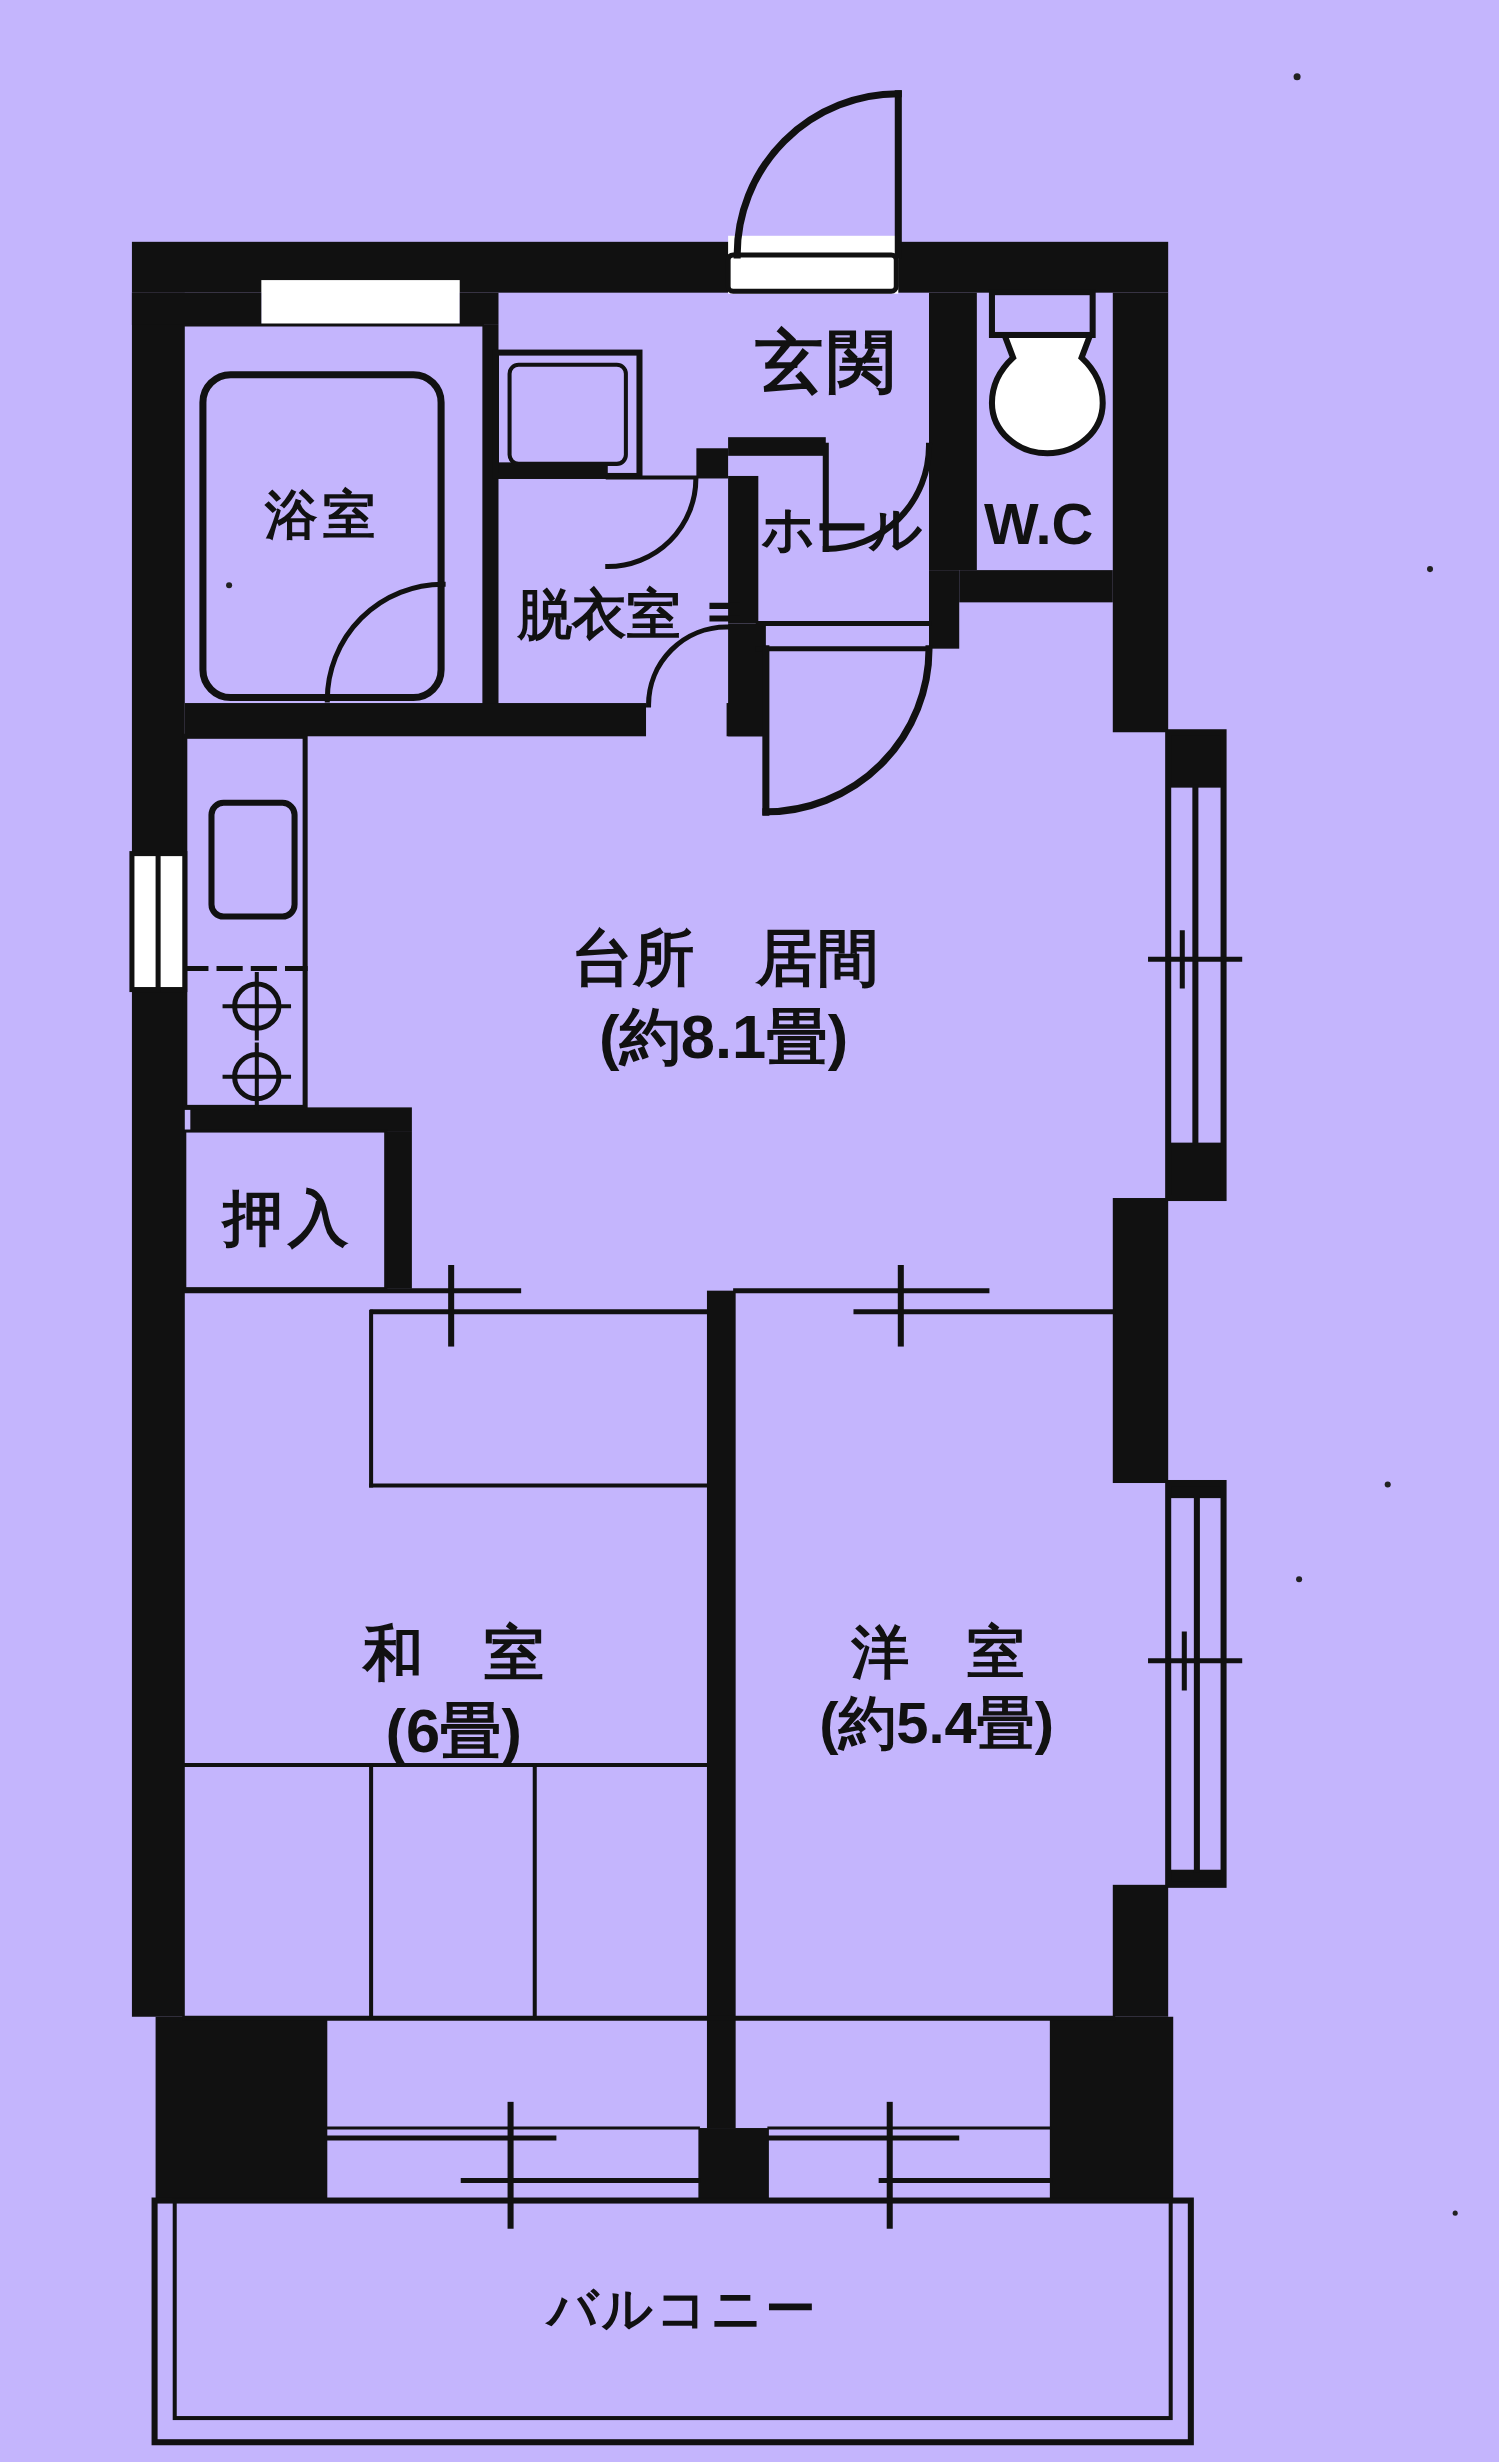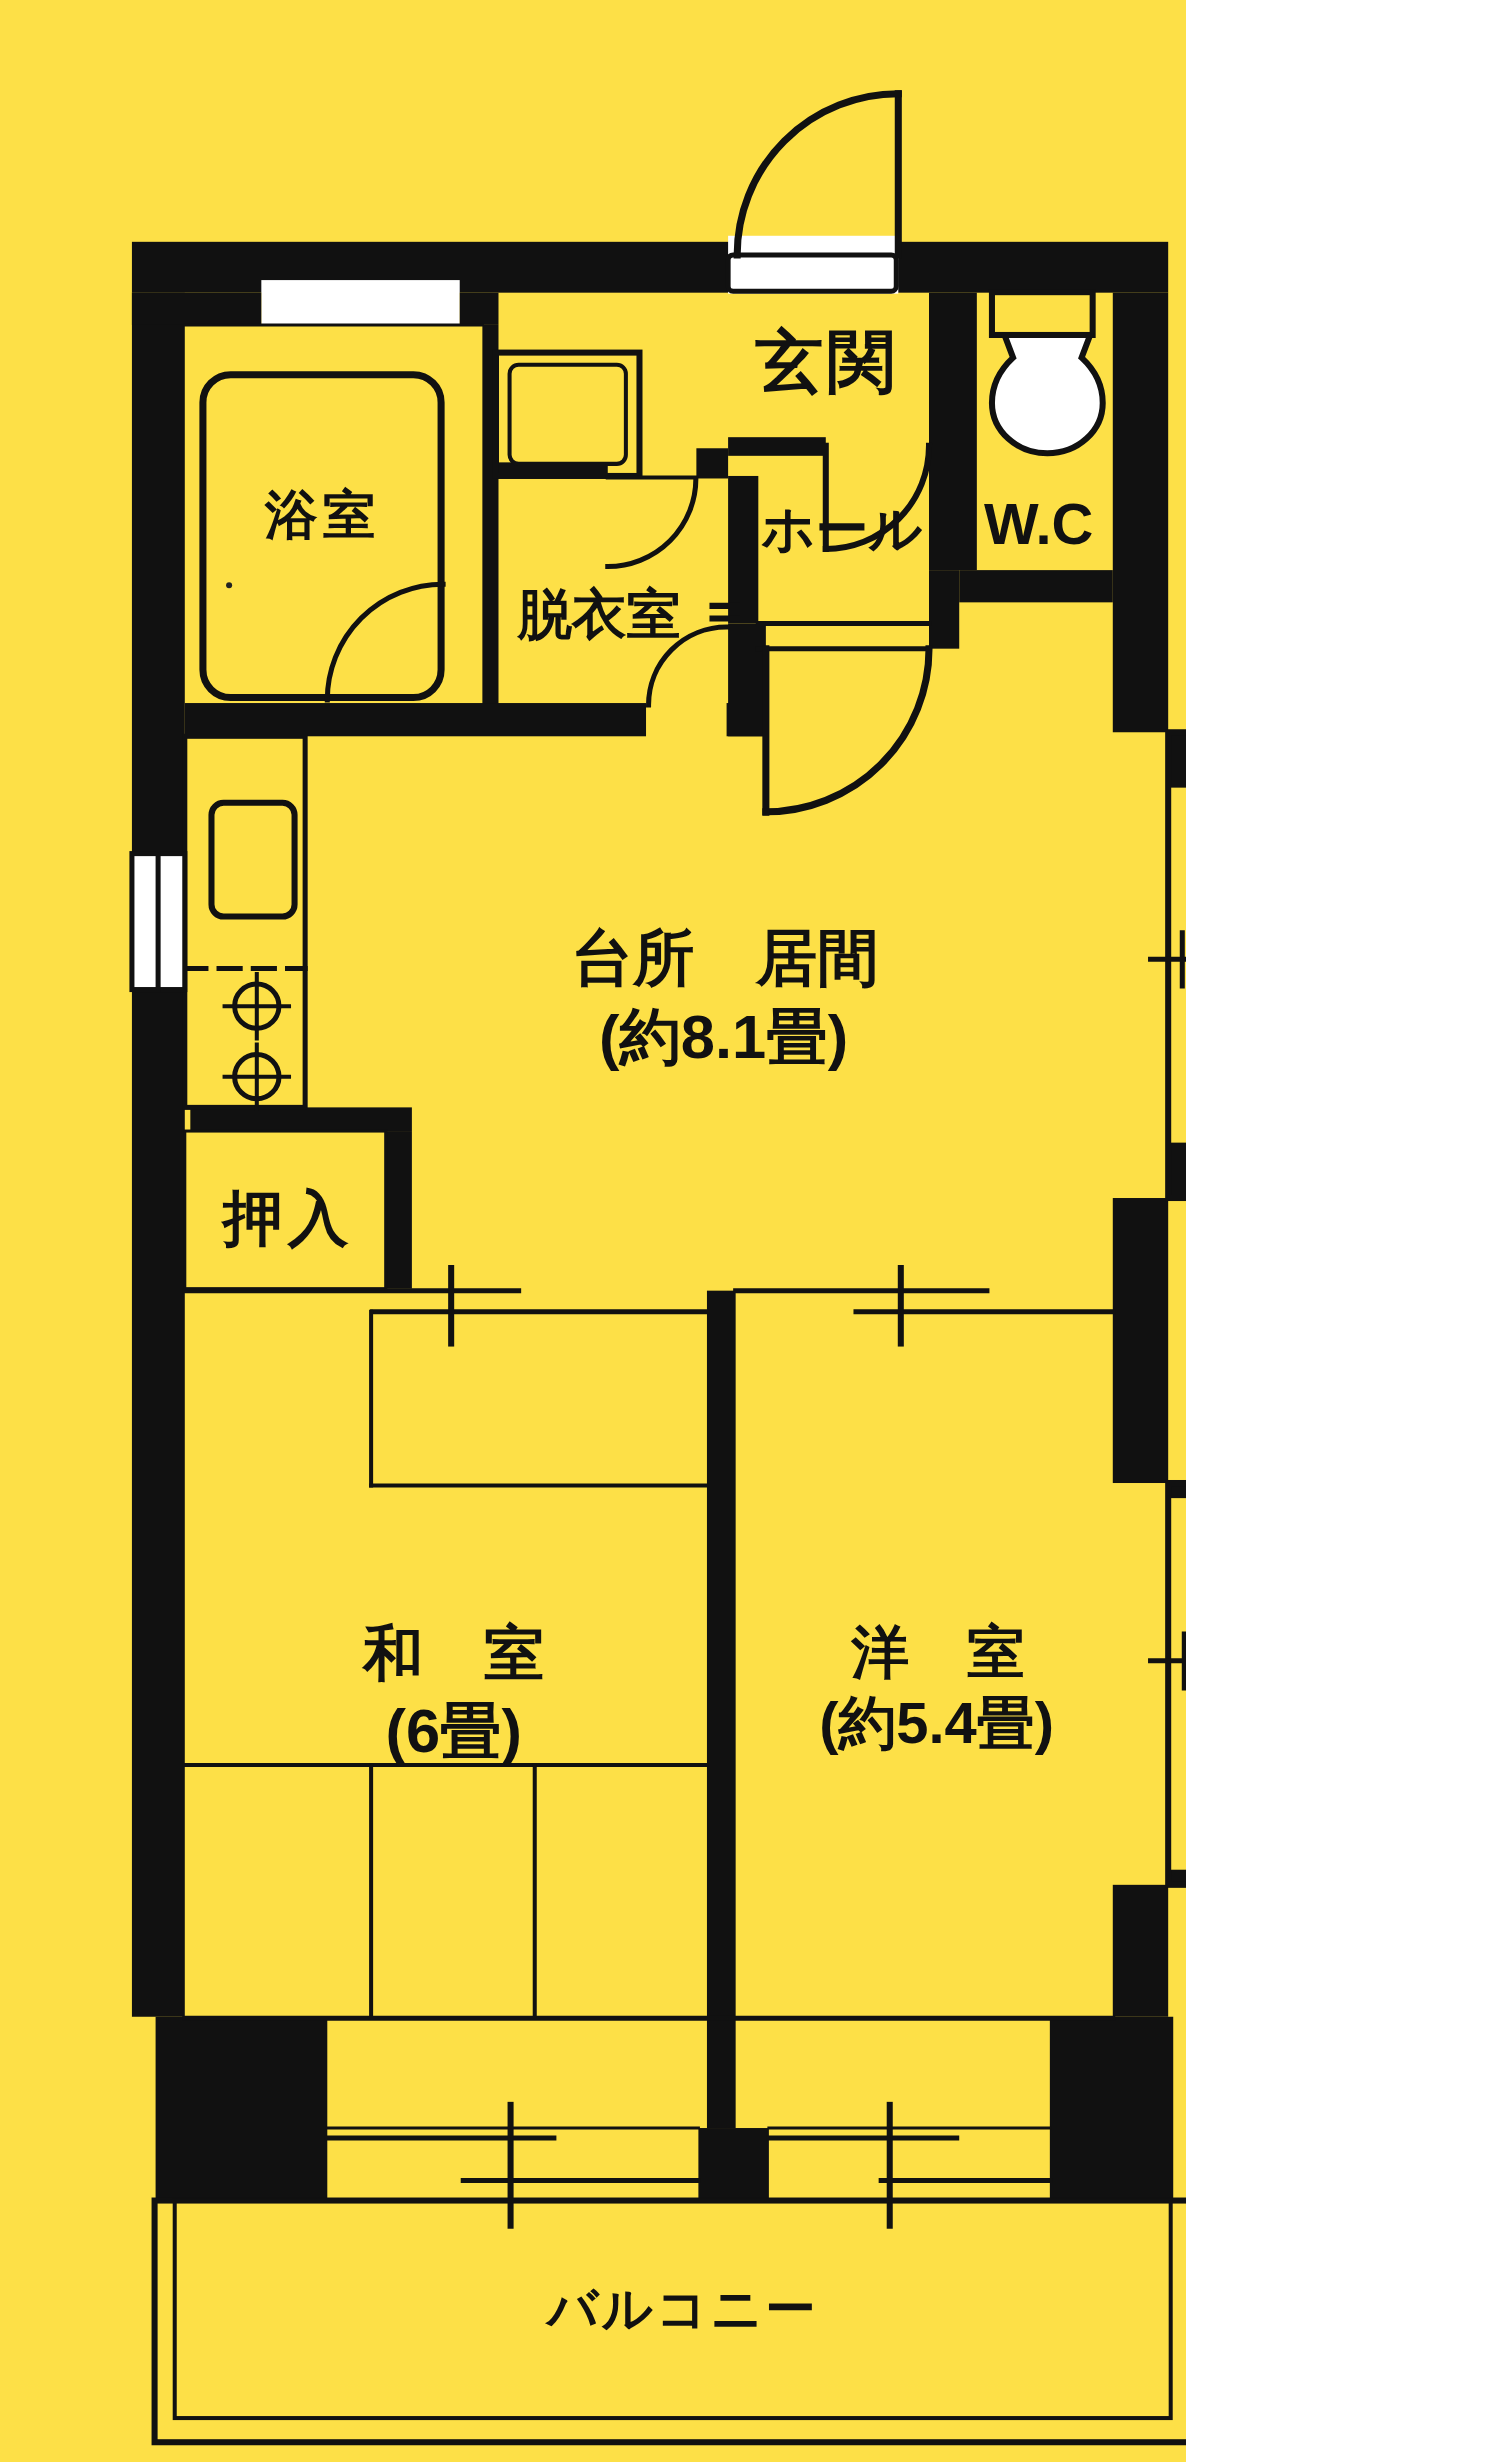--- a/index.html
+++ b/index.html
@@ -1,16 +1,16 @@
 <!DOCTYPE html>
 <html style="font-size:8px"><head>
 <meta charset="utf-8">
 <style>
   html,body{margin:0;padding:0;background:#ffffff;}
-  .page{width:1186px;height:2462px;background:#fde047;position:relative;overflow:hidden;}
+  .page{width:1499px;height:2462px;background:#c4b5fd;position:relative;overflow:hidden;}
   svg{display:block;}
   text{font-family:"Liberation Sans","DejaVu Sans",sans-serif;font-weight:bold;fill:#111111;}
   .wall{fill:#111111;stroke:none;}
   .cut{fill:#ffffff;stroke:none;}
   .ln{stroke:#111111;fill:none;stroke-linecap:square;}
   .fixture{stroke:#111111;fill:#ffffff;}
 </style>
 </head>
 <body>
 

